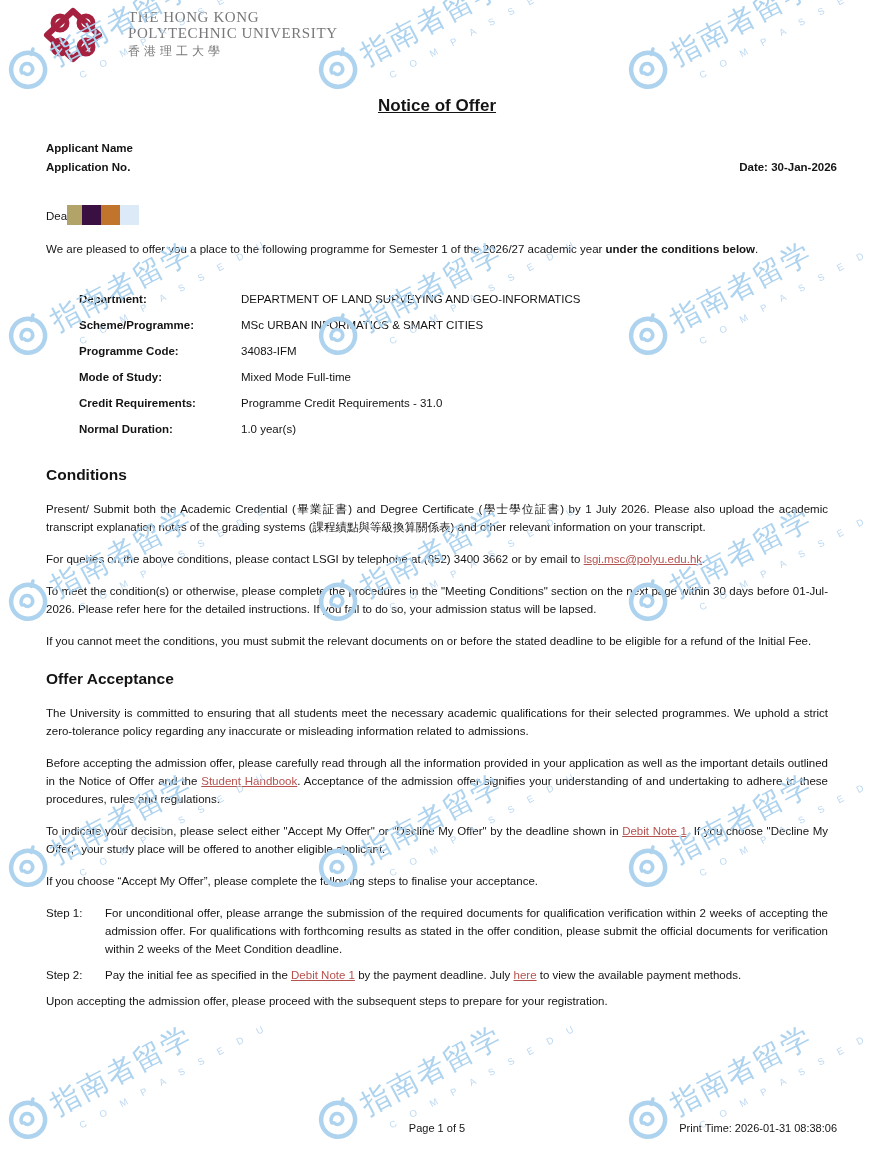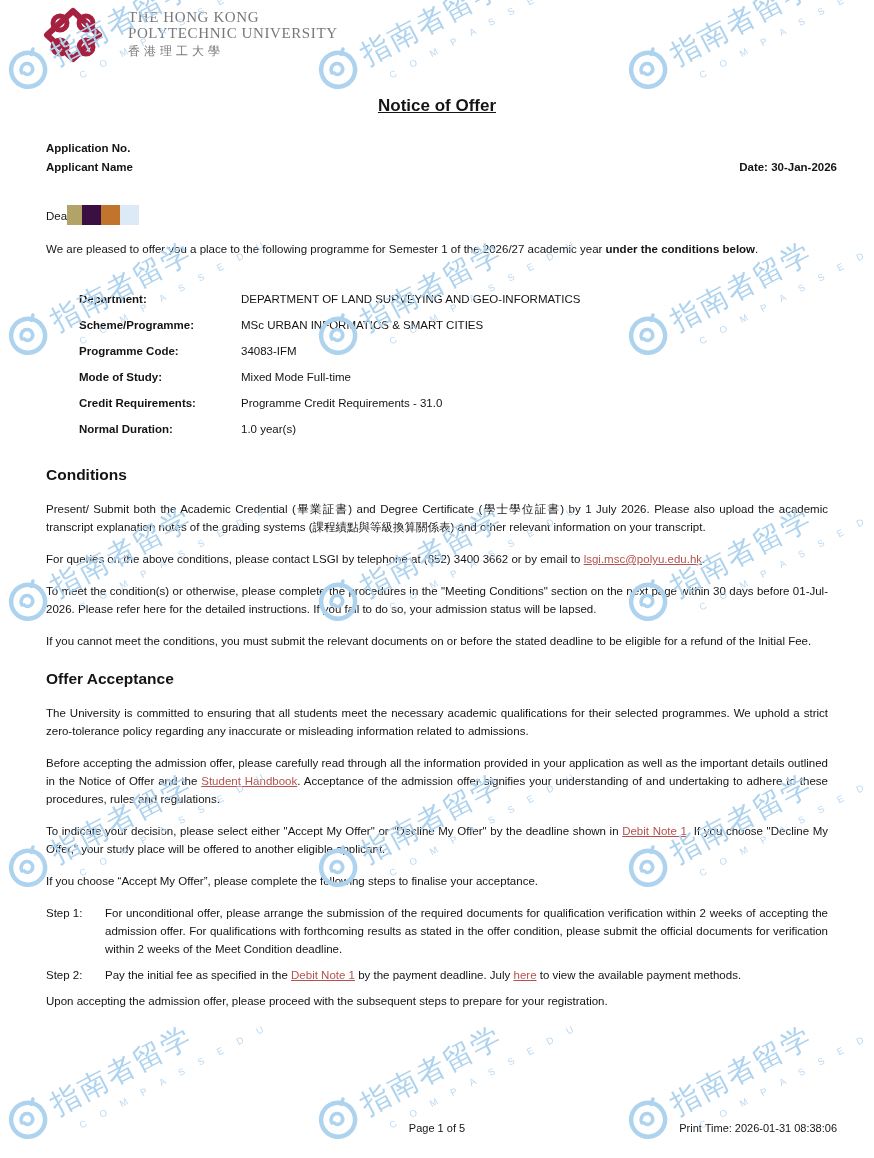--- a/index.html
+++ b/index.html
@@ -284,22 +284,22 @@
       <div class="pt-en">THE HONG KONG</div>
       <div class="pt-en">POLYTECHNIC UNIVERSITY</div>
       <div class="pt-cn">香港理工大學</div>
     </div>
   </div>
 
   <div class="content">
     <h1 class="title">Notice of Offer</h1>
 
     <div class="meta">
+      <div>Applicant Name</div>
       <div>Application No.</div>
-      <div>Applicant Name</div>
       <div class="meta-date">Date: 30-Jan-2026</div>
     </div>
 
     <div class="salutation">
       <span>Dea</span><span><span class="redact" style="background: rgb(178, 163, 104); width: 15px;"></span><span class="redact" style="background: rgb(58, 15, 66); width: 19px;"></span><span class="redact" style="background: rgb(192, 116, 44); width: 19px;"></span><span class="redact" style="background: rgb(220, 234, 248); width: 19px;"></span></span>
     </div>
 
     <p class="intro"><span>We are pleased to offer you a place to the following programme for Semester 1 of the 2026/27 academic year </span><b>under the conditions below</b><span>.</span></p>
 
     <div class="details">

